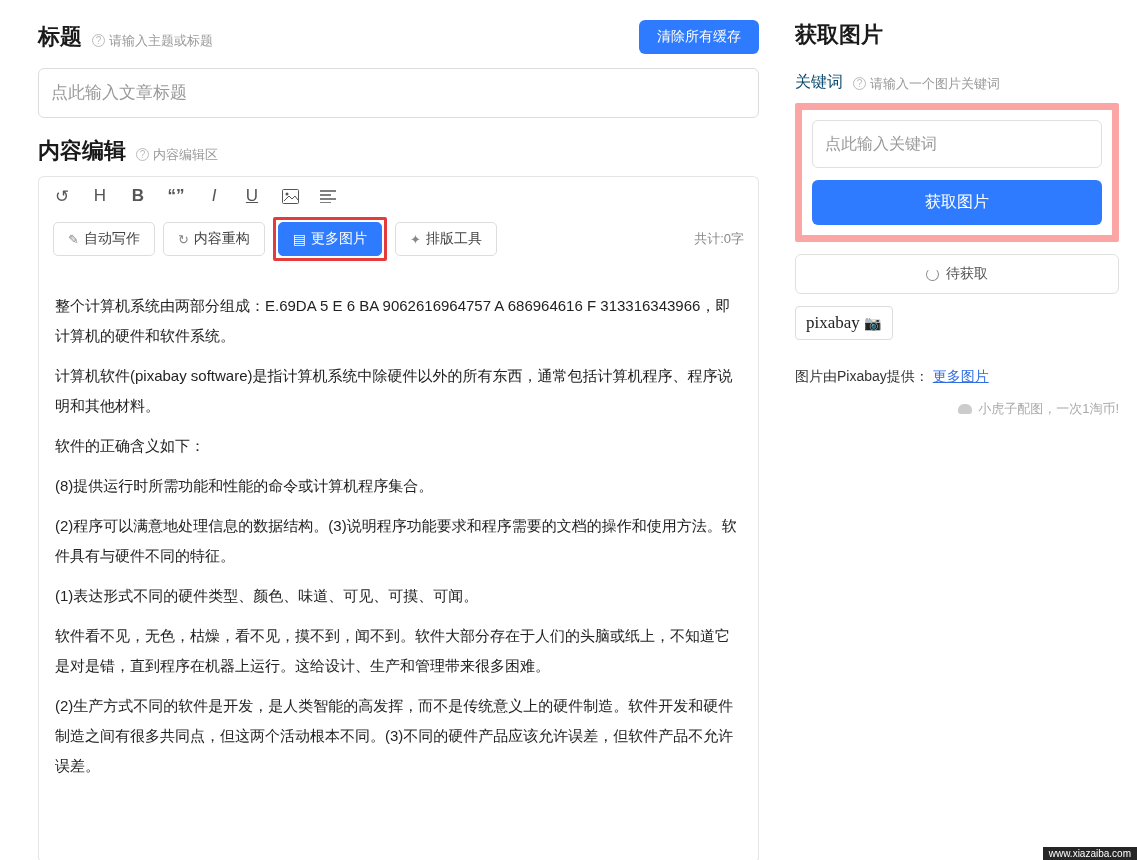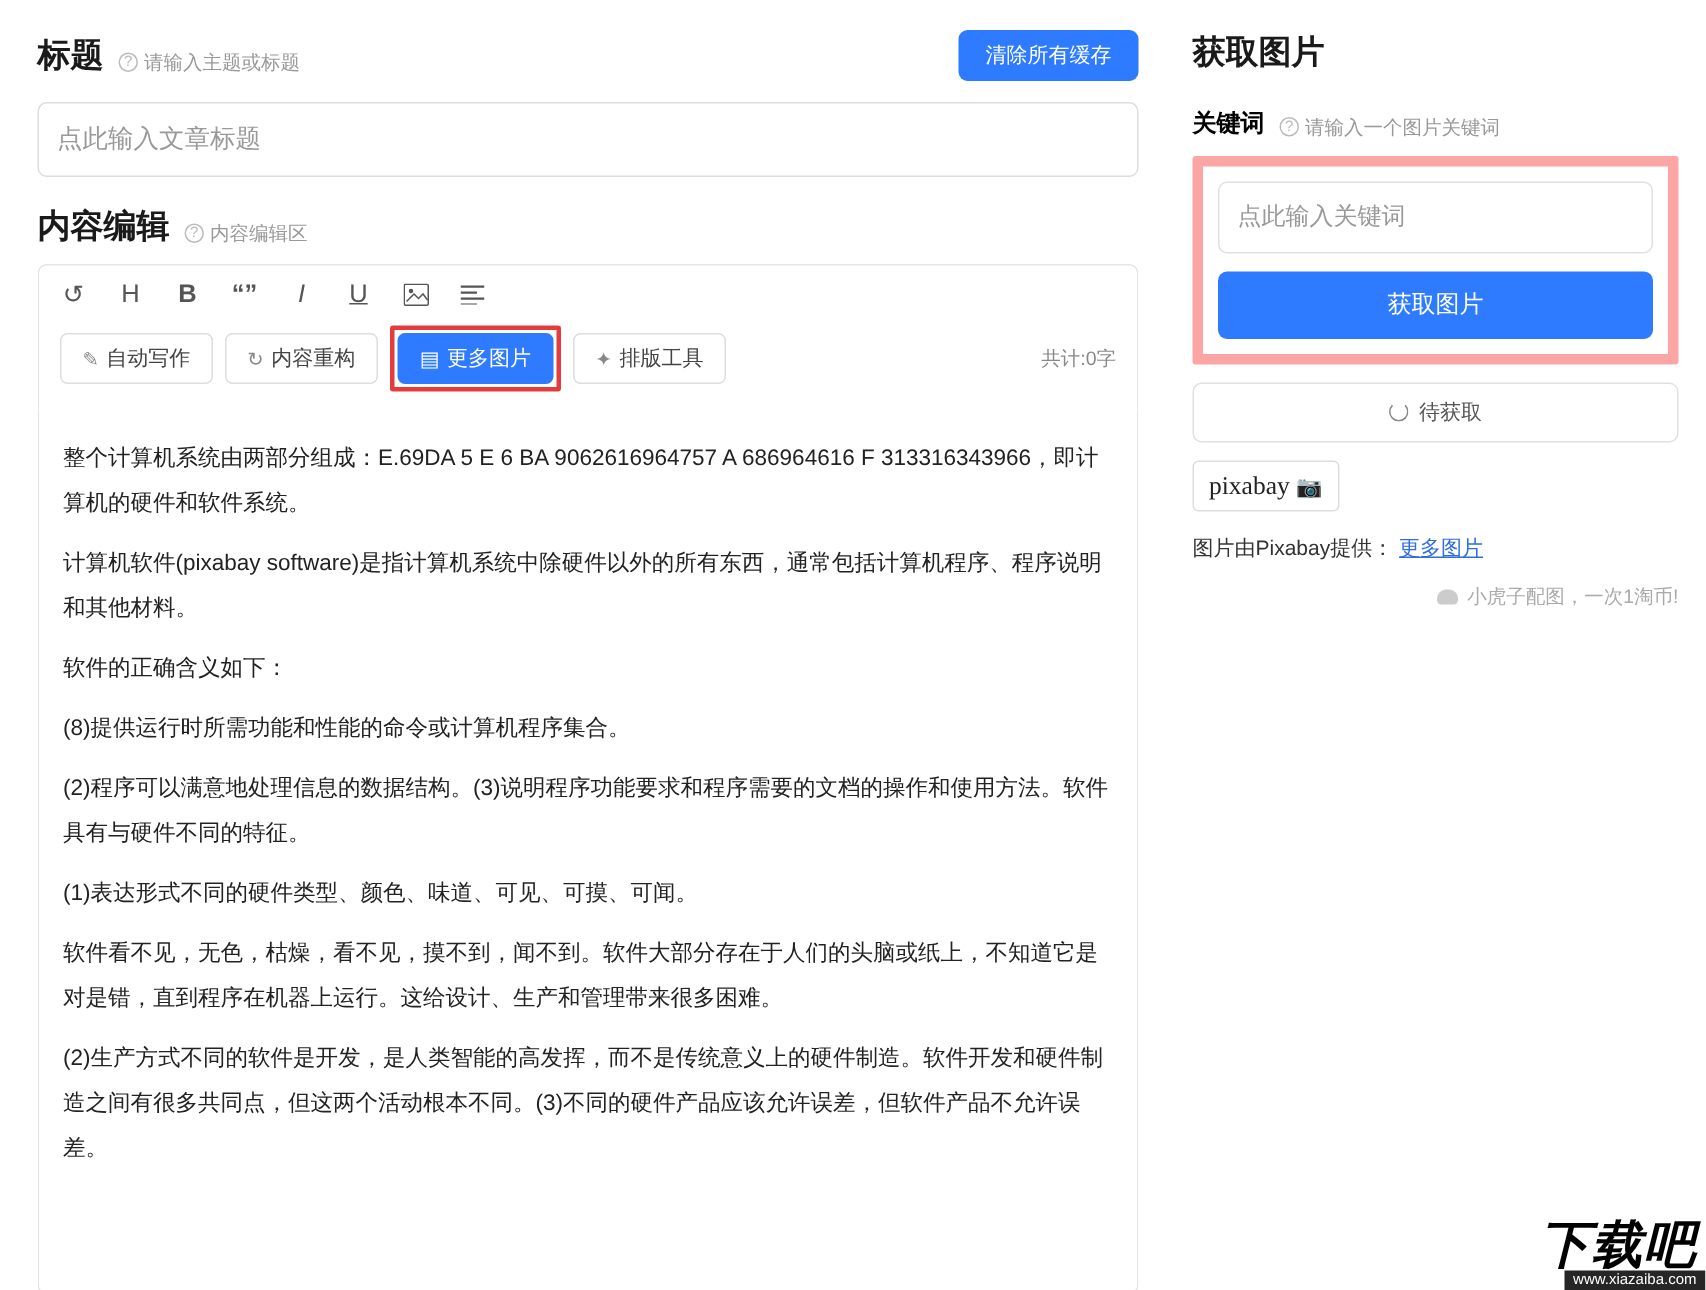--- a/index.html
+++ b/index.html
@@ -7,21 +7,21 @@
   font-family: -apple-system, BlinkMacSystemFont, "Segoe UI", "PingFang SC", "Microsoft YaHei", sans-serif;
   background: #fff;
   width: 1137px;
   height: 860px;
   overflow: hidden;
   display: flex;
   position: relative;
 }
 .left-col {
   flex: 1;
-  padding: 20px 18px 0 25px;
+  padding: 20px 18px 0 38px;
   min-width: 0;
 }
 .right-col {
   width: 360px;
   padding: 20px 18px 0 18px;
   flex-shrink: 0;
 }
 .header-row {
   display: flex;
   align-items: center;
@@ -197,21 +197,21 @@
   border-radius: 50%;
 }
 .pixabay-badge {
   display: inline-block;
   border: 1px solid #ddd;
   border-radius: 4px;
   padding: 6px 10px;
   font-family: Georgia, serif;
   font-size: 17px;
   color: #222;
-  margin-bottom: 16px;
+  margin-bottom: 28px;
 }
 .pixabay-badge .cam { font-size: 14px; }
 .image-credit {
   font-size: 14px;
   color: #333;
   margin-bottom: 14px;
 }
 .image-credit a { color: #2f6de0; text-decoration: underline; }
 .footer-note {
   font-size: 13px;
@@ -339,21 +339,21 @@
       <p>(1)表达形式不同的硬件类型、颜色、味道、可见、可摸、可闻。</p>
       <p>软件看不见，无色，枯燥，看不见，摸不到，闻不到。软件大部分存在于人们的头脑或纸上，不知道它是对是错，直到程序在机器上运行。这给设计、生产和管理带来很多困难。</p>
       <p>(2)生产方式不同的软件是开发，是人类智能的高发挥，而不是传统意义上的硬件制造。软件开发和硬件制造之间有很多共同点，但这两个活动根本不同。(3)不同的硬件产品应该允许误差，但软件产品不允许误差。</p>
     </div>
 </div>
 
 <div class="right-col">
   <div class="section-title" style="margin-bottom:22px">获取图片</div>
 
   <div style="display:flex;align-items:baseline;gap:10px;margin-bottom:10px">
-    <span style="font-size:16px;font-weight:700;color:#000000">关键词</span>
+    <span style="font-size:16px;font-weight:400;color:#0c4a6e">关键词</span>
     <span class="hint">
       <span class="hint-icon">?</span>
       <span>请输入一个图片关键词</span>
     </span>
   </div>
 
   <div class="keyword-block">
     <input class="kw-input" placeholder="点此输入关键词" style="">
     <button class="btn-primary-lg">获取图片</button>
   </div>
@@ -372,15 +372,14 @@
     <a href="#">更多图片</a>
   </div>
 
   <div class="footer-note">
     <span class="icn"></span>
     <span>小虎子配图，一次1淘币!</span>
   </div>
 </div>
 
 <div class="watermark">
-  <div class="big">下载吧</div>
   <div class="bar">www.xiazaiba.com</div>
 </div>
 
 </body></html>

